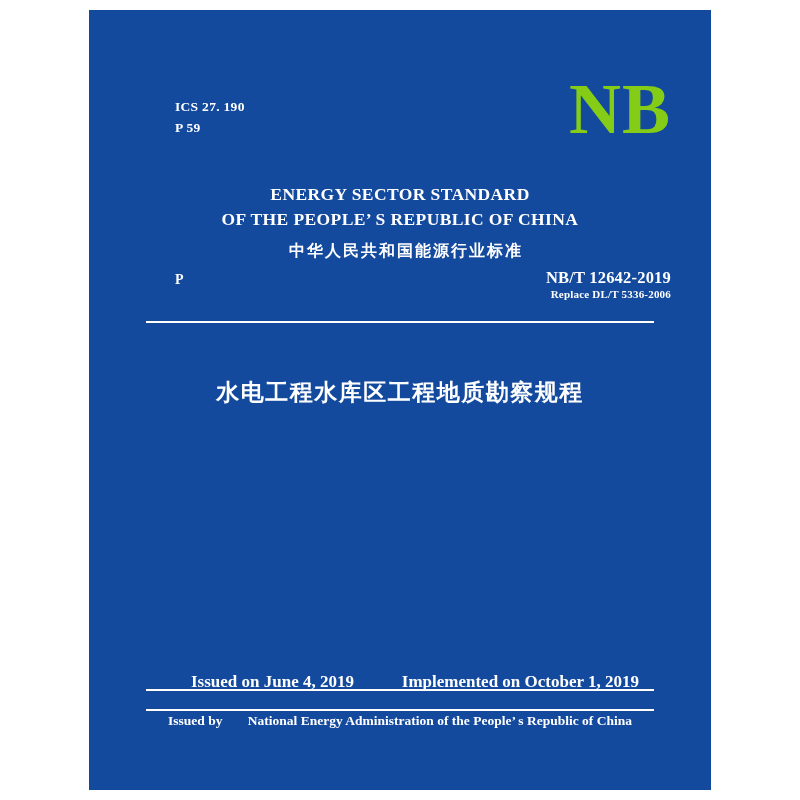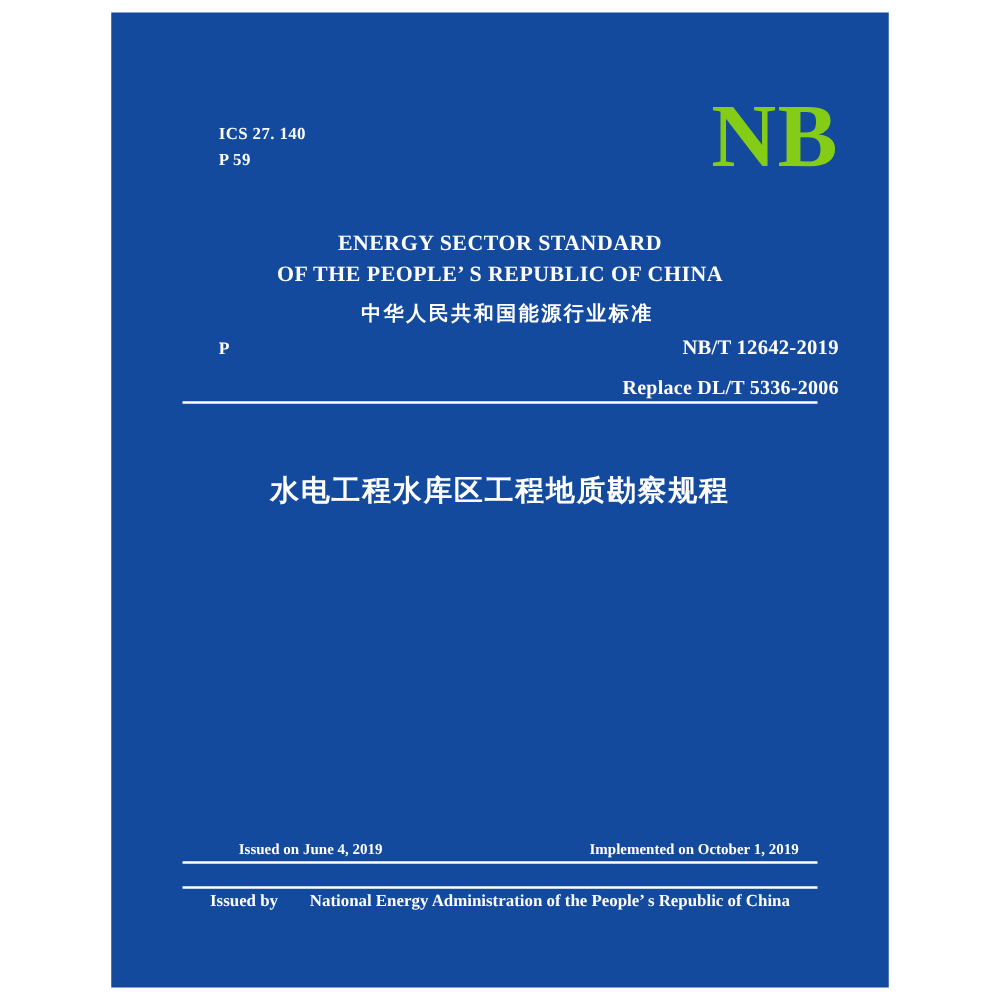--- a/index.html
+++ b/index.html
@@ -101,22 +101,22 @@
     top: 0;
     text-align: right;
   }
   .code-num {
     font-weight: bold;
     font-size: 16.5px;
     letter-spacing: 0.2px;
   }
   .code-replace {
     font-weight: bold;
-    font-size: 16px;
-    margin-top: 14px;
+    font-size: 11px;
+    margin-top: 0;
     letter-spacing: 0.2px;
   }
   .rule {
     position: absolute;
     left: 57px;
     width: 508px;
     height: 2px;
     background: #ffffff;
   }
   .rule-top { top: 311px; }
@@ -145,21 +145,21 @@
   }
   
   .dates {
     position: absolute;
     left: 57px;
     top: 662px;
     width: 508px;
     display: flex;
     justify-content: space-between;
     font-weight: bold;
-    font-size: 12px;
+    font-size: 17px;
   }
   .dates .issued { margin-left: 45px; }
   .dates .implemented { margin-right: 15px; }
   
   .issuer {
     position: absolute;
     left: 57px;
     top: 703px;
     width: 508px;
     text-align: center;
@@ -169,21 +169,21 @@
   .issuer .by { margin-right: 22px; }
 </style>
 </head>
 <body>
 
 <div class="page">
   <div class="cover">
 
     <div class="top-row">
       <div class="ics-block">
-        <div>ICS 27. 140</div>
+        <div>ICS 27. 190</div>
         <div>P 59</div>
       </div>
       <div class="nb-logo">NB</div>
     </div>
 
     <div class="std-head">
       <div class="line1">ENERGY SECTOR STANDARD</div>
       <div class="line2">OF THE PEOPLE’ S REPUBLIC OF CHINA</div>
       <div class="cn">中华人民共和国能源行业标准</div>
     </div>

